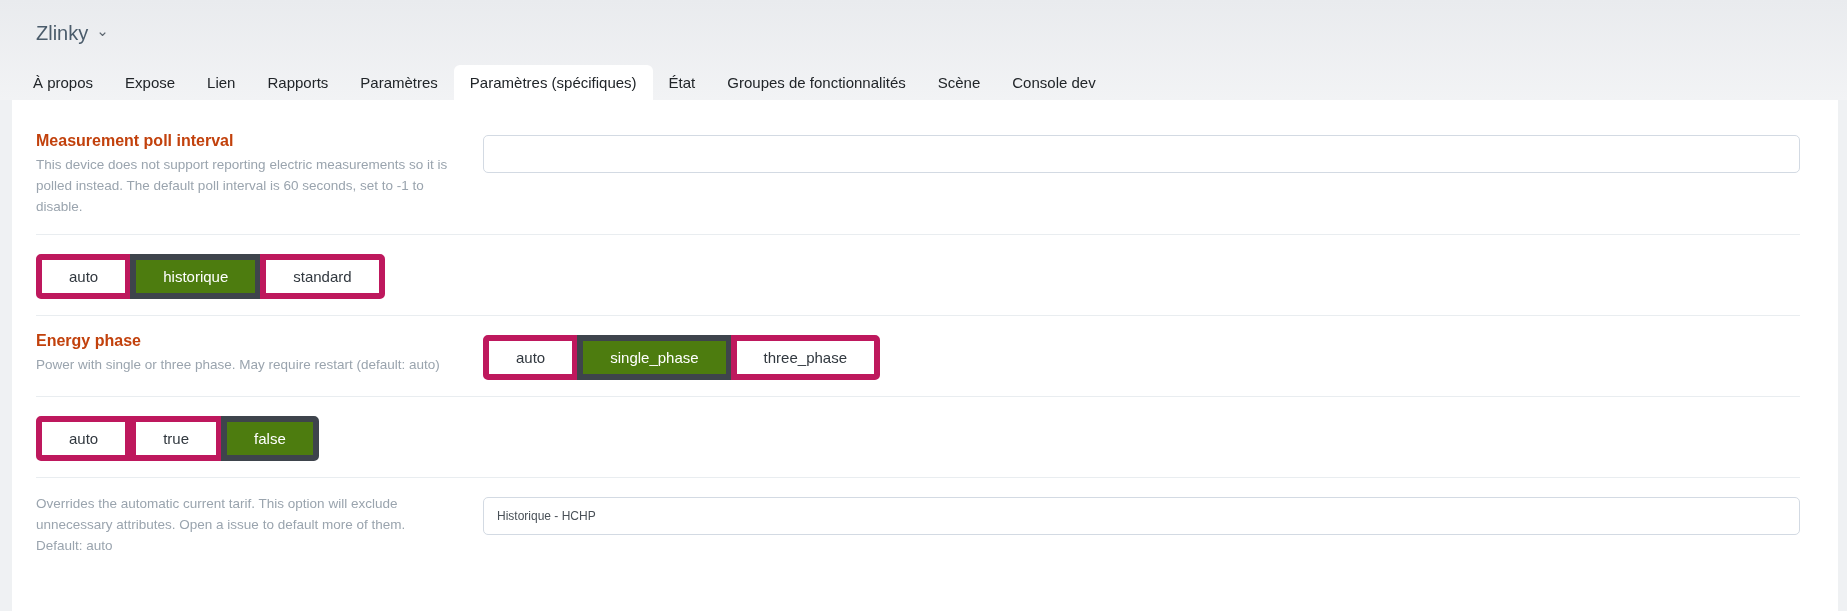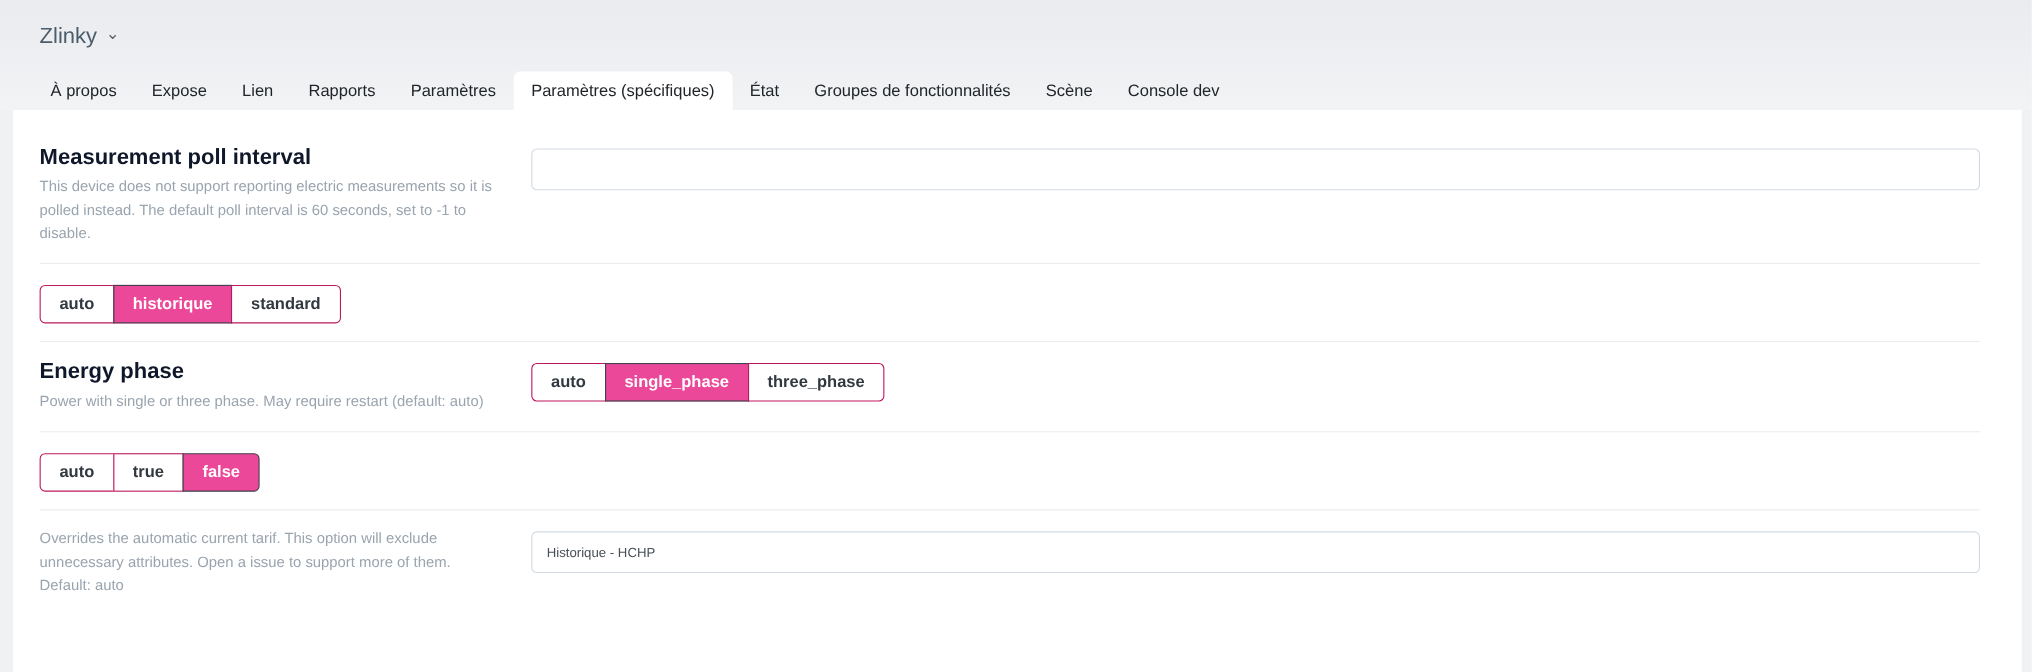--- a/index.html
+++ b/index.html
@@ -25,21 +25,21 @@
     cursor: pointer;
   }
   .chevron {
     font-size: 15px;
     color: #5a646e;
     line-height: 1;
     transform: translateY(1px);
   }
   .tab-bar {
     position: absolute;
-    left: 30px; bottom: 0;
+    left: 17px; bottom: 0;
     display: flex;
   }
   .tab {
     font-family: "Liberation Sans", sans-serif;
     font-size: 15px;
     color: #212529;
     background: transparent;
     border: none;
     padding: 9px 16px;
     cursor: pointer;
@@ -63,23 +63,23 @@
     padding: 16px 0;
     border-bottom: 1px solid #e9edf0;
   }
   .setting-row:last-child { border-bottom: none; }
   .setting-label {
     width: 447px;
     flex: 0 0 447px;
     padding-right: 28px;
   }
   .setting-title {
-    font-size: 20px;
+    font-size: 16px;
     font-weight: 700;
-    color: #0f172a;
+    color: #c2410c;
     margin-bottom: 5px;
   }
   .setting-desc {
     font-size: 13.5px;
     line-height: 1.55;
     color: #9aa4ae;
   }
   .setting-control { flex: 1; padding-top: 3px; }
 
   
@@ -95,32 +95,31 @@
     padding: 0 13px;
     outline: none;
   }
   .select-input { line-height: 36px; cursor: pointer; }
 
   
   .btn-group { display: inline-flex; }
   .btn {
     font-family: "Liberation Sans", sans-serif;
     font-size: 15px;
-    padding: 8px 17px;
+    padding: 8px 27px;
     background: #ffffff;
     color: #31383f;
-    border: 1px solid #be185d;
+    border: 6px solid #be185d;
     margin-left: -1px;
     cursor: pointer;
     white-space: nowrap;
-    font-weight: bold;
   }
   .btn:first-child { margin-left: 0; border-radius: 5px 0 0 5px; }
   .btn:last-child { border-radius: 0 5px 5px 0; }
-  .btn.selected { background: #ec4899; color: #ffffff; border-color: #3e444c; text-align: right; }
+  .btn.selected { background: #4d7c0f; color: #ffffff; border-color: #3e444c; text-align: right; }
 </style>
 </head>
 <body>
 
 <div class="top-band">
   <div class="device-title">
     <span>Zlinky</span>
     <span class="chevron">⌄</span>
   </div>
   <nav class="tab-bar">
@@ -166,20 +165,20 @@
       </div>
       <div class="setting-row">
         <div class="setting-control"><div class="btn-group">
             <button class="btn">auto</button>
             <button class="btn">true</button>
             <button class="btn selected">false</button>
           </div></div>
       </div>
       <div class="setting-row">
         <div class="setting-label">
-          <div class="setting-desc">Overrides the automatic current tarif. This option will exclude unnecessary attributes. Open a issue to support more of them. Default: auto</div>
+          <div class="setting-desc">Overrides the automatic current tarif. This option will exclude unnecessary attributes. Open a issue to default more of them. Default: auto</div>
         </div>
         <div class="setting-control">
           <div class="select-input">Historique - HCHP</div>
         </div>
       </div>
     </div>
 </div>
 
 </body></html>

